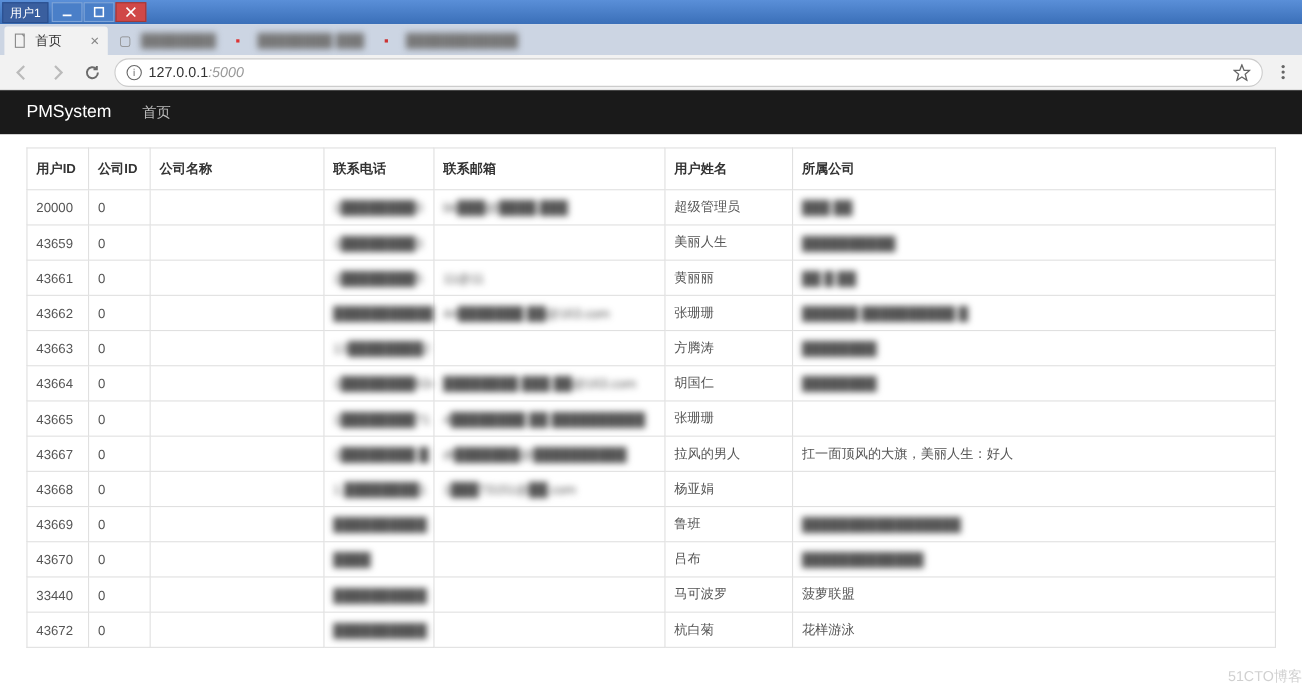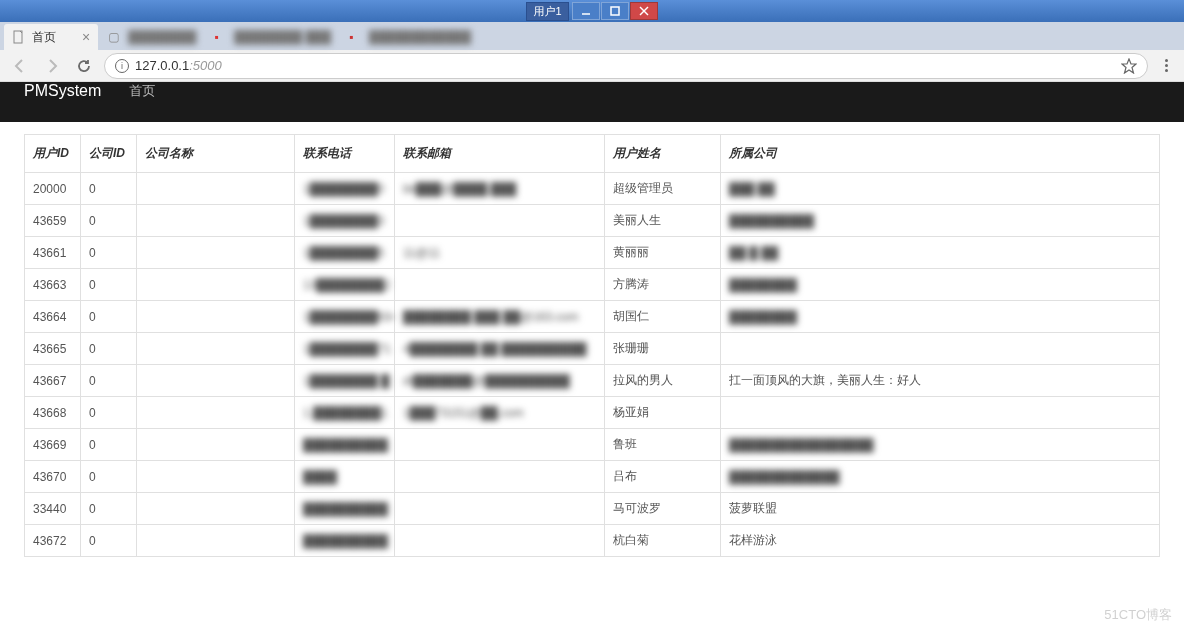--- a/index.html
+++ b/index.html
@@ -13,21 +13,21 @@
       background: #fff;
       color: #333;
       width: 1184px;
       height: 634px;
       overflow: hidden;
     }
     .os-titlebar {
       height: 22px;
       background: linear-gradient(#5a8fd8, #3a6fb8);
       display: flex;
-      justify-content: center;
+      justify-content: flex-start;
       align-items: center;
       padding: 0 2px;
       gap: 0;
     }
     .os-user-label {
       background: #3a5f9f;
       color: #fff;
       font-size: 11px;
       padding: 1px 6px;
       border: 1px solid #2a4f8f;
@@ -143,21 +143,21 @@
       gap: 2px;
     }
     .menu-dots span {
       width: 3px; height: 3px; background: #666; border-radius: 50%;
     }
     
     .app-navbar {
       height: 40px;
       background: #1a1a1a;
       display: flex;
-      align-items: flex-start;
+      align-items: center;
       padding: 0 24px;
       gap: 28px;
     }
     .app-brand {
       color: #fff;
       font-size: 16px;
     }
     .app-nav-link {
       color: #bbb;
       font-size: 13px;
@@ -185,33 +185,32 @@
       text-align: left;
       font-size: 12px;
       white-space: nowrap;
       overflow: hidden;
     }
     .data-table th {
       font-weight: bold;
       background: #fff;
       color: #333;
       padding: 10px 8px;
-      font-style: italic;
     }
     .data-table td {
       color: #555;
     }
     .blur-cell {
       filter: blur(3px);
       color: #888;
       user-select: none;
     }
     .watermark {
       position: absolute;
-      right: 12px;
+      right: 0;
       bottom: 10px;
       color: rgba(120,120,120,0.35);
       font-size: 13px;
       pointer-events: none;
     }
   </style>
 </head>
 <body>
 
 <div class="os-titlebar">
@@ -344,20 +343,29 @@
         <tr>
           <td>43661</td>
           <td>0</td>
           <td></td>
           <td class="blur-cell">1████████5</td>
           <td class="blur-cell">11@11</td>
           <td>黄丽丽</td>
           <td class="blur-cell">██ █ ██</td>
         </tr>
         <tr>
+          <td>43662</td>
+          <td>0</td>
+          <td></td>
+          <td class="blur-cell">███████████</td>
+          <td class="blur-cell">44███████  ██@163.com</td>
+          <td>张珊珊</td>
+          <td class="blur-cell">██████  ██████████ █</td>
+        </tr>
+        <tr>
           <td>43663</td>
           <td>0</td>
           <td></td>
           <td class="blur-cell">13████████2</td>
           <td></td>
           <td>方腾涛</td>
           <td class="blur-cell">████████</td>
         </tr>
         <tr>
           <td>43664</td>

